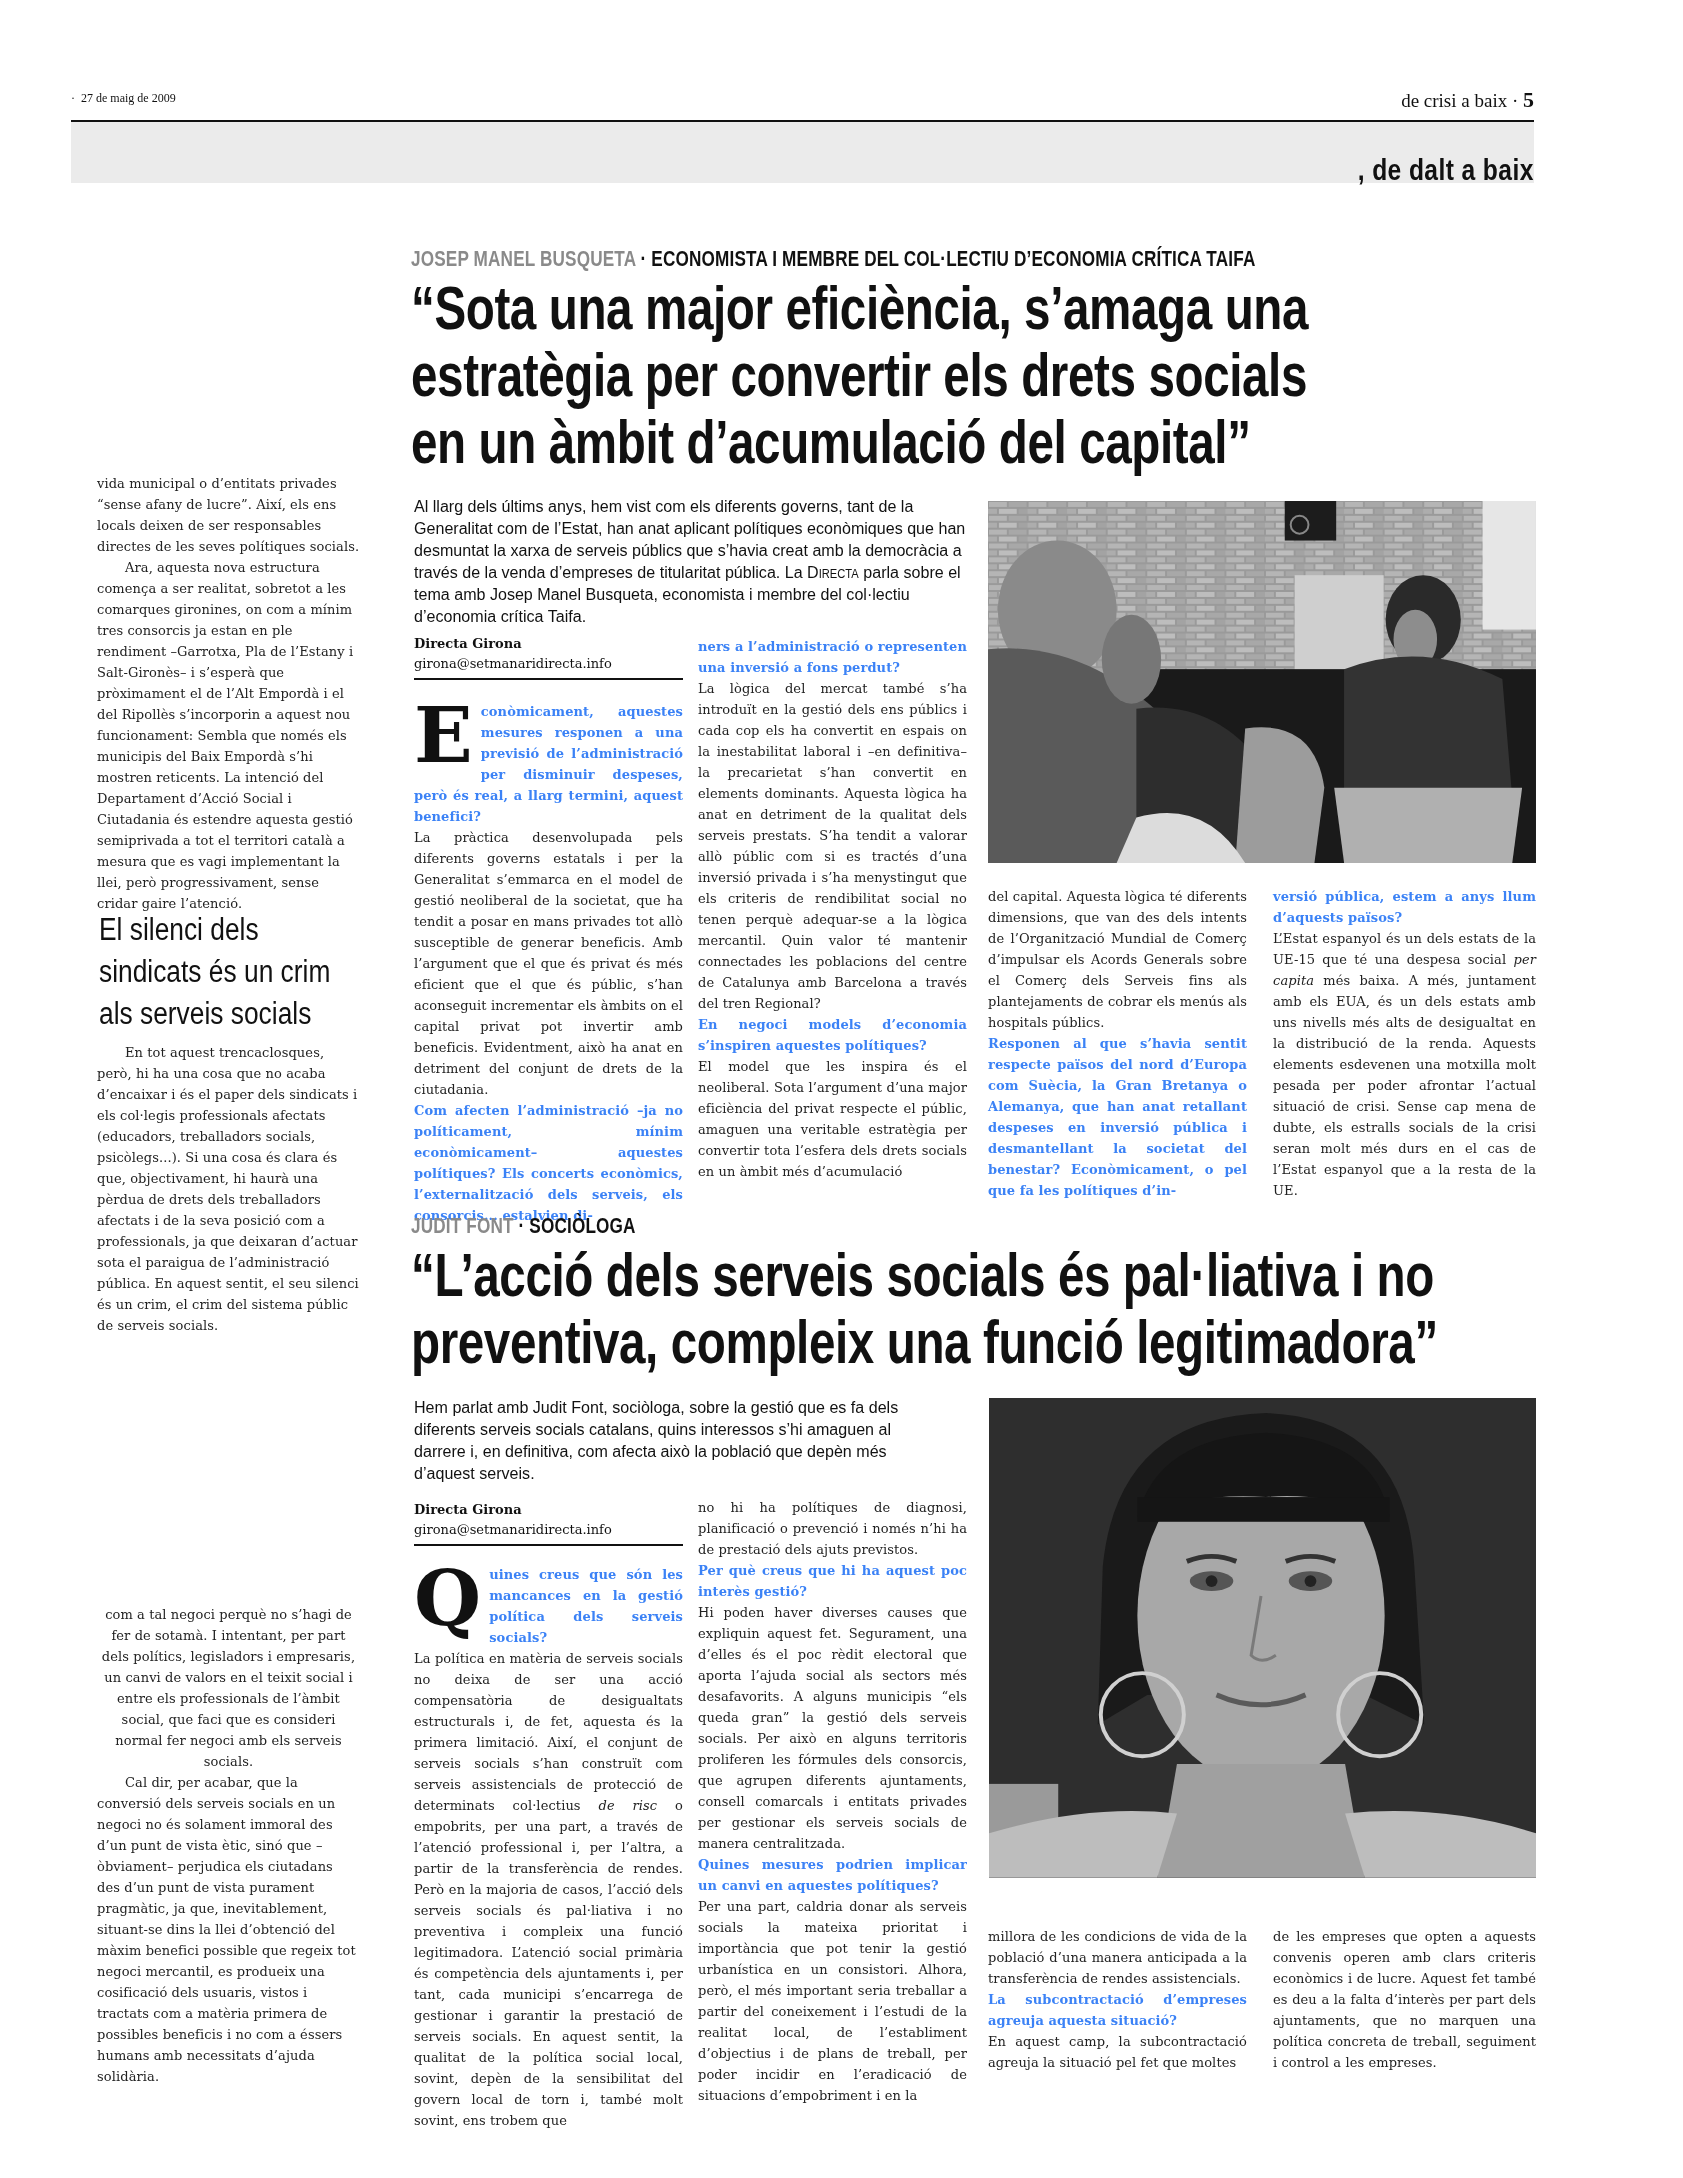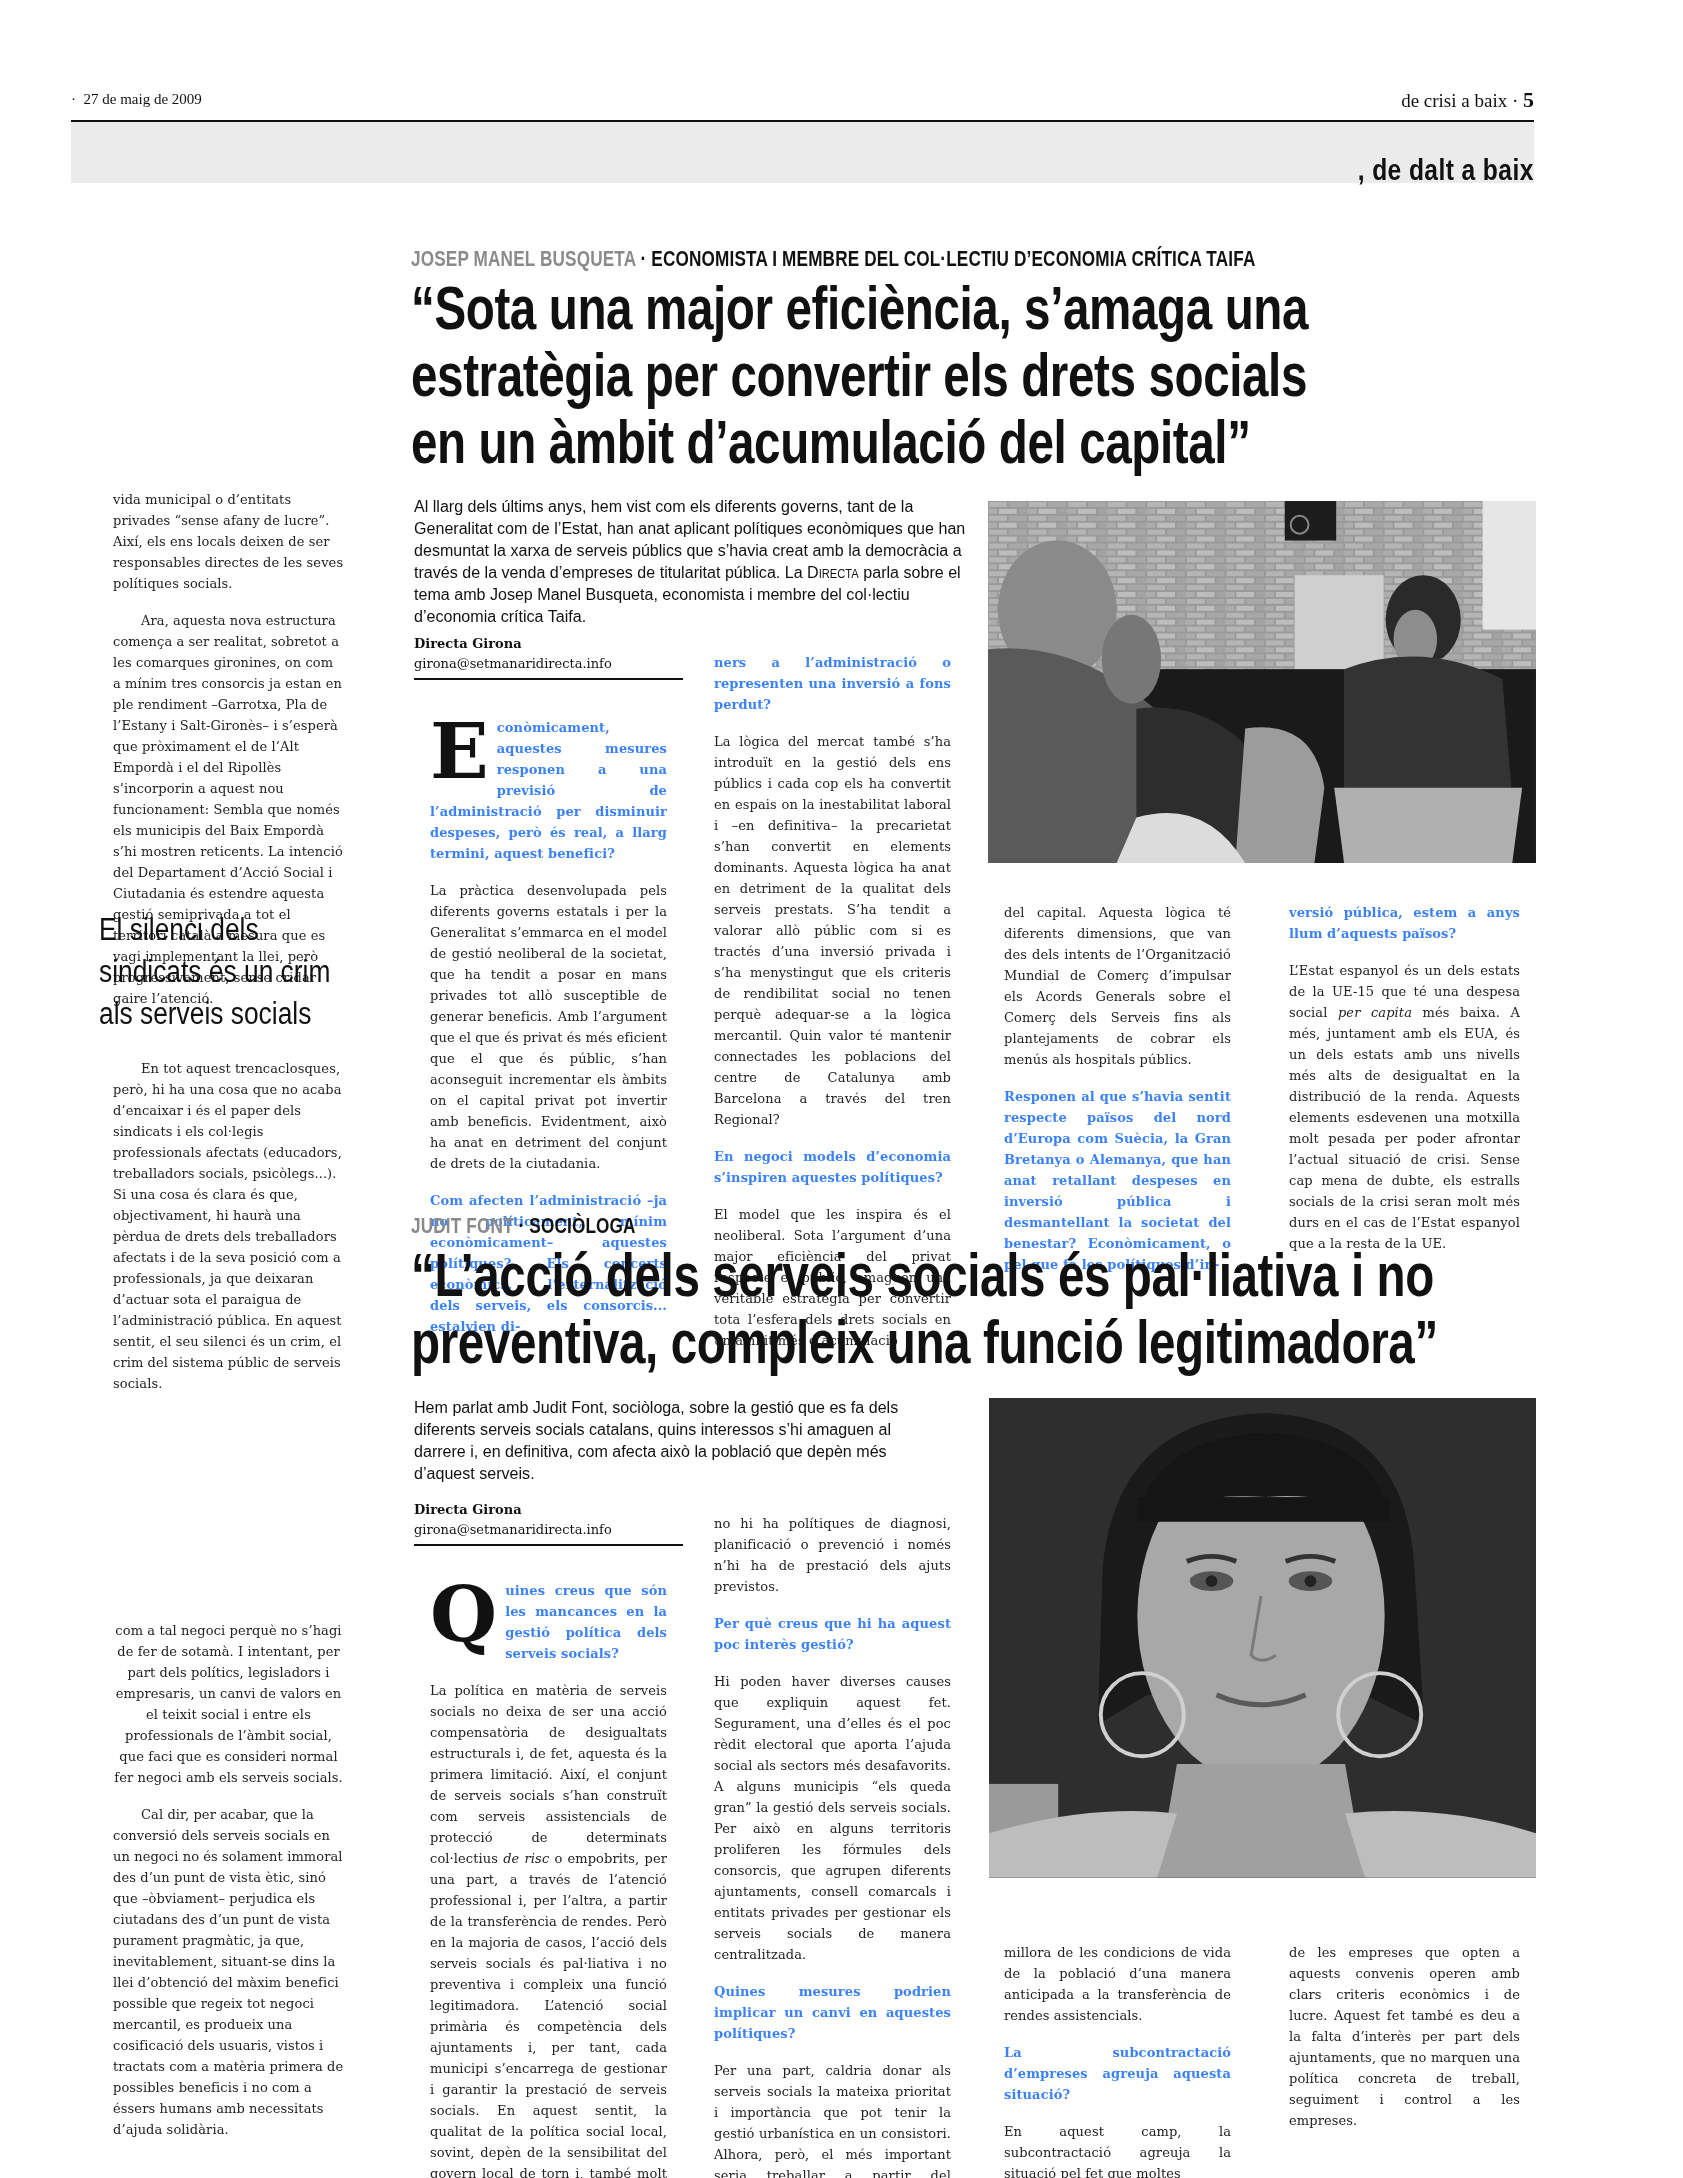--- a/index.html
+++ b/index.html
@@ -1,20 +1,20 @@
 <!DOCTYPE html>
 <html><head>
 <meta charset="utf-8">
 <style>
   html, body { margin: 0; padding: 0; background: #ffffff; }
   body { width: 1683px; height: 2178px; position: relative; overflow: hidden; color: #111; }
   .abs { position: absolute; }
 
   
-  #folio-left { left: 71px; top: 91px; font-size: 15px; font-family: "Liberation Serif", serif; }
+  #folio-left { left: 71px; top: 91px; font-size: 12px; font-family: "Liberation Serif", serif; }
   #folio-right { right: 149px; top: 87px; font-size: 19px; font-family: "Liberation Serif", serif; }
   #folio-right .num { font-weight: bold; font-size: 22px; }
   #header-rule { left: 71px; top: 120px; width: 1463px; height: 2px; background: #111; }
   #header-band { left: 71px; top: 122px; width: 1463px; height: 61px; background: #ebebeb; }
   #section-title { right: 149px; top: 153px; font-family: "Liberation Sans", sans-serif; font-weight: bold;
     font-size: 30px; transform: scaleX(0.82); transform-origin: right top; letter-spacing: 0.5px; }
 
   
   .kicker { font-family: "Liberation Sans", sans-serif; font-weight: bold; font-size: 22px;
     transform: scaleX(0.78); transform-origin: left top; white-space: nowrap; letter-spacing: 0.2px; }
@@ -23,21 +23,21 @@
 
   .headline { font-family: "Liberation Sans", sans-serif; font-weight: bold; font-size: 61px; line-height: 67px;
     transform: scaleX(0.78); transform-origin: left top; white-space: nowrap; letter-spacing: -0.5px; }
 
   .standfirst { font-family: "Liberation Sans", sans-serif; font-size: 17.3px; line-height: 22px; color: #111;
     transform: scaleX(0.93); transform-origin: left top; }
   .standfirst .sc { font-variant: small-caps; }
 
   .col { font-family: "DejaVu Serif", serif; font-size: 13px; line-height: 21px; color: #222;
     text-align: justify; hyphens: auto; letter-spacing: 0.1px; }
-  .col p { margin: 16px; }
+  .col p { margin: 0; }
   .col .indent { text-indent: 28px; }
   .col .q { font-weight: bold; color: #3b82f6; }
   .col em { font-style: italic; }
 
   .byline { font-family: "DejaVu Serif", serif; font-size: 13px; line-height: 20px; border-bottom: 2px solid #111; padding-bottom: 4px; }
   .byline .b { font-weight: bold; }
 
   .dropcap { float: left; font-family: "DejaVu Serif", serif; font-weight: bold; font-size: 77px; line-height: 61px;
     margin: 4px 8px 0 0; color: #111; }
 

